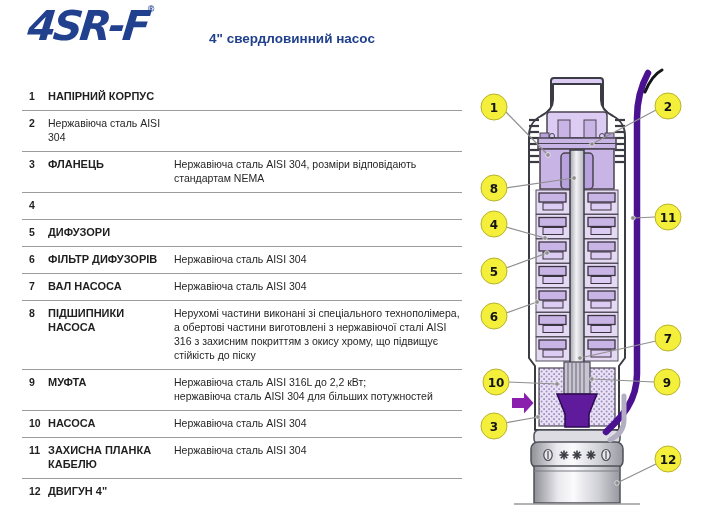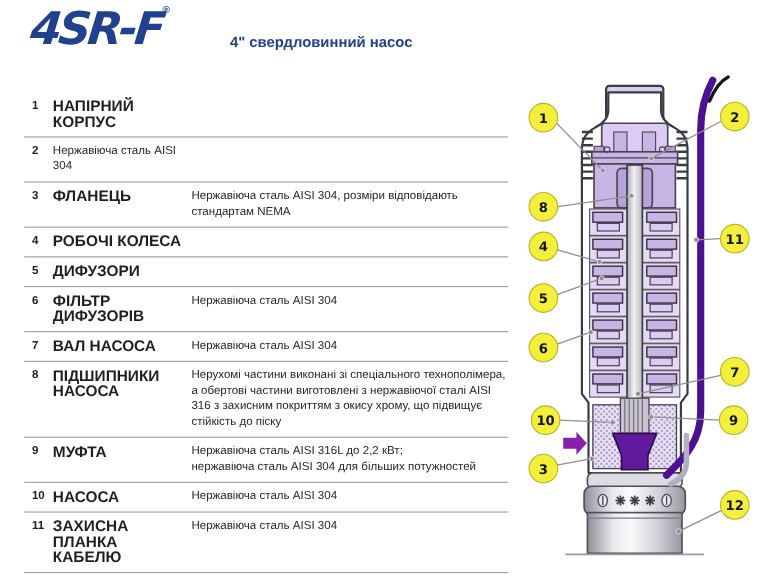--- a/index.html
+++ b/index.html
@@ -48,21 +48,21 @@
   .thead .h1,.thead .h2{
     font-size:13px;font-weight:bold;color:var(--color-brand-blue);
     letter-spacing:0.2px;white-space:nowrap;
   }
   .trow{
     display:grid;grid-template-columns:26px 126px 1fr;
     padding:5px 0 7px 0;border-bottom:1px solid var(--color-rule-gray);
   }
   .trow:last-child{border-bottom:none;}
   .tnum{font-size:10.5px;font-weight:bold;padding-left:7px;line-height:14px;}
-  .tname{font-size:14px;font-weight:bold;line-height:14px;padding-right:6px;}
+  .tname{font-size:11px;font-weight:bold;line-height:14px;padding-right:6px;}
   .tdesc{font-size:10.5px;line-height:14px;color:#262626;white-space:pre-line;}
   
   .diagram{position:absolute;left:455px;top:60px;width:249px;height:468px;}
   .callout-num{
     font-family:"DejaVu Sans",sans-serif;font-size:12px;font-weight:bold;fill:#141414;
   }
 </style>
 </head>
 <body>
 
@@ -81,21 +81,20 @@
     <div class="tnum">2</div>
     <div class="tdesc">Нержавіюча сталь AISI 304</div>
   </div>
   <div class="trow">
     <div class="tnum">3</div>
     <div class="tname">ФЛАНЕЦЬ</div>
     <div class="tdesc">Нержавіюча сталь AISI 304, розміри відповідають стандартам NEMA</div>
   </div>
   <div class="trow">
     <div class="tnum">4</div>
-    <div class="tname">РОБОЧІ КОЛЕСА</div>
   </div>
   <div class="trow">
     <div class="tnum">5</div>
     <div class="tname">ДИФУЗОРИ</div>
   </div>
   <div class="trow">
     <div class="tnum">6</div>
     <div class="tname">ФІЛЬТР ДИФУЗОРІВ</div>
     <div class="tdesc">Нержавіюча сталь AISI 304</div>
   </div>

